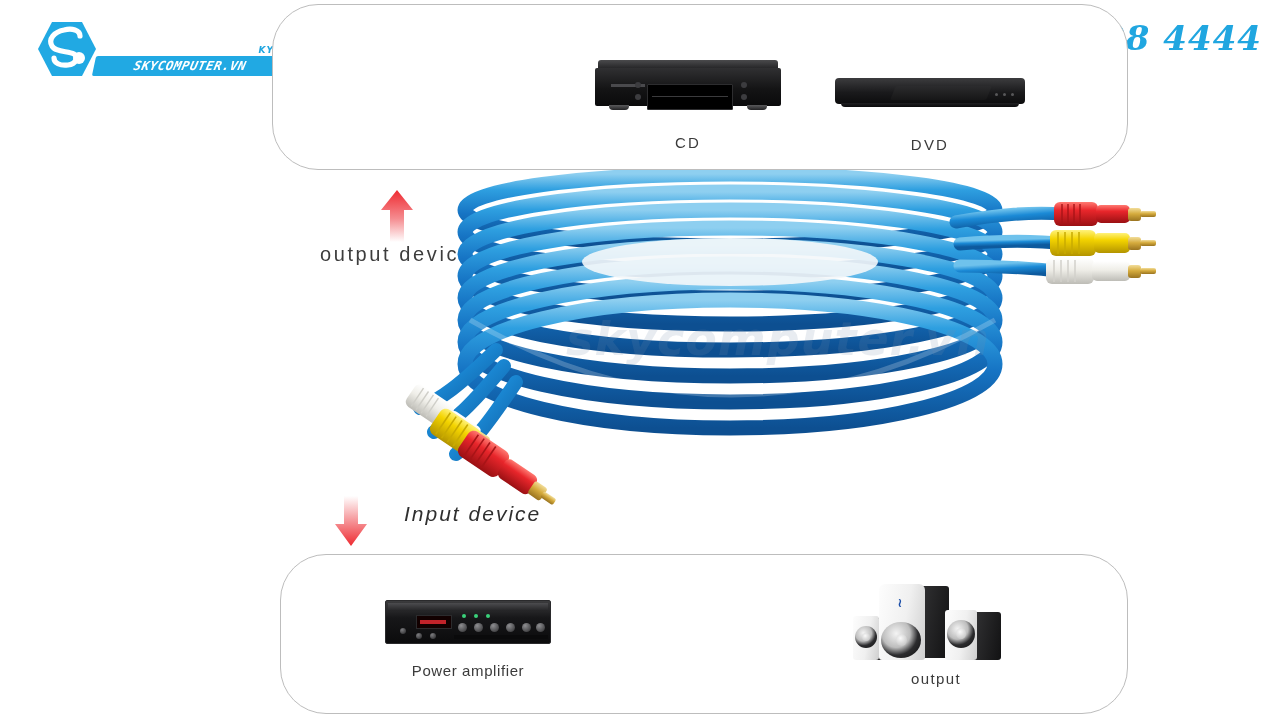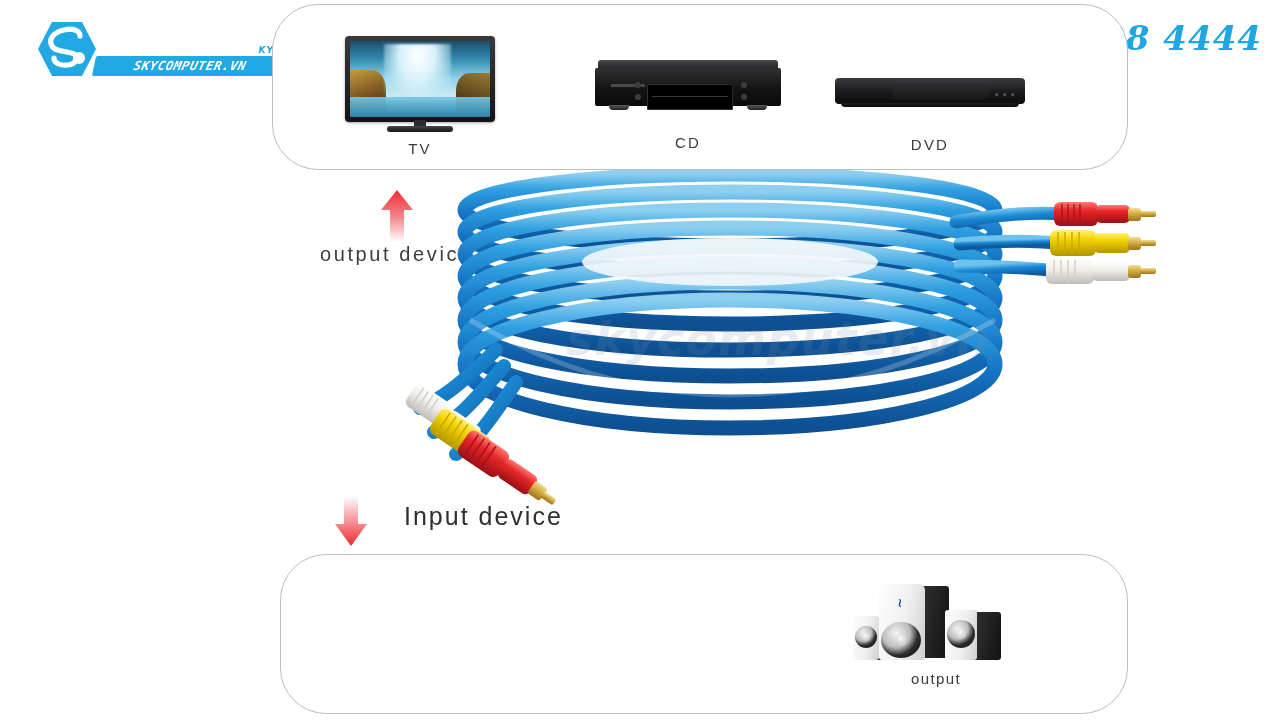--- a/index.html
+++ b/index.html
@@ -167,21 +167,21 @@
   }
   #dev-sound .device-label{margin-top:10px;letter-spacing:1.4px;}
 
   
   .flow-label{
     position:absolute;
     font-size:20px;color:#3d3d3d;letter-spacing:2.6px;
     font-family:"Liberation Sans", sans-serif;white-space:nowrap;
   }
   #label-output{left:320px;top:243px;}
-  #label-input{left:404px;top:502px;font-size:25px;letter-spacing:2px;color:#2f2f2f;}
+  #label-input{left:404px;top:502px;font-size:21px;letter-spacing:2px;color:#2f2f2f;font-style:italic;}
 
   .arrow{position:absolute;width:34px;height:54px;}
   #arrow-up{left:380px;top:188px;}
   #arrow-down{left:334px;top:494px;}
 
   
   #cable{position:absolute;left:400px;top:170px;width:780px;height:340px;}
 
   
   .watermark{
@@ -210,35 +210,20 @@
       <div class="logo-ky">KY</div>
       <div class="logo-bar"></div>
       <div class="logo-domain">SKYCOMPUTER.VN</div>
     </div>
   </div>
 
   <div class="phone">0708 08 4444</div>
 
   <div class="panel" id="panel-output"></div>
 
-  <div class="device" id="dev-tv">
-    <div class="device-art tv-art">
-      <div class="tv-body">
-        <div class="tv-screen">
-          <div class="tv-rock-l"></div>
-          <div class="tv-rock-r"></div>
-          <div class="tv-falls"></div>
-          <div class="tv-water"></div>
-        </div>
-      </div>
-      <div class="tv-neck"></div>
-      <div class="tv-base"></div>
-    </div>
-    <div class="device-label">TV</div>
-  </div>
 
   <div class="device" id="dev-dvd">
     <div class="device-art dvd-art">
       <div class="dvd-body">
         <div class="dvd-face"></div>
         <div class="dvd-dot" style="left:160px;"></div>
         <div class="dvd-dot" style="left:168px;"></div>
         <div class="dvd-dot" style="left:176px;"></div>
       </div>
       <div class="dvd-shadow"></div>
@@ -429,20 +414,44 @@
           <stop offset="100%" stop-color="#ee2b31"></stop>
         </linearGradient>
       </defs>
       <polygon points="17,52 33,30 24,30 24,2 10,2 10,30 1,30" fill="url(#gdn)"></polygon>
     </svg>
   </div>
   <div class="flow-label" id="label-input">Input device</div>
 
   <div class="panel" id="panel-input"></div>
 
+  <div class="device" id="dev-amp">
+    <div class="device-art amp-art">
+      <div class="amp-body">
+        <div class="amp-top"></div>
+        <div class="amp-disp">
+            <div class="amp-disp-bar"></div>
+          </div>
+        <div class="amp-sknob" style="left:14px;"></div>
+        <div class="amp-sknob" style="left:30px;top:32px;"></div>
+        <div class="amp-sknob" style="left:44px;top:32px;"></div>
+        <div class="amp-led" style="left:76px;background:#3ad17a;"></div>
+        <div class="amp-led" style="left:88px;background:#3ad17a;"></div>
+        <div class="amp-led" style="left:100px;background:#3ad17a;"></div>
+        <div class="amp-knob" style="left:72px;"></div>
+        <div class="amp-knob" style="left:88px;"></div>
+        <div class="amp-knob" style="left:104px;"></div>
+        <div class="amp-knob" style="left:120px;"></div>
+        <div class="amp-knob" style="left:136px;"></div>
+        <div class="amp-knob" style="left:150px;"></div>
+        <div class="amp-strip"></div>
+      </div>
+    </div>
+    <div class="device-label">Power amplifier</div>
+  </div>
 
   <div class="device" id="dev-sound">
     <div class="device-art snd-art">
 
       <div class="spk spk-black" style="left:6px;top:36px;width:34px;height:42px;"></div>
       <div class="spk spk-white" style="left:2px;top:34px;width:26px;height:44px;"></div>
       <div class="cone" style="left:4px;top:44px;width:22px;height:22px;"></div>
       <div class="cone-c" style="left:11px;top:51px;width:8px;height:8px;"></div>
 
       <div class="spk spk-black" style="left:58px;top:4px;width:40px;height:72px;"></div>

